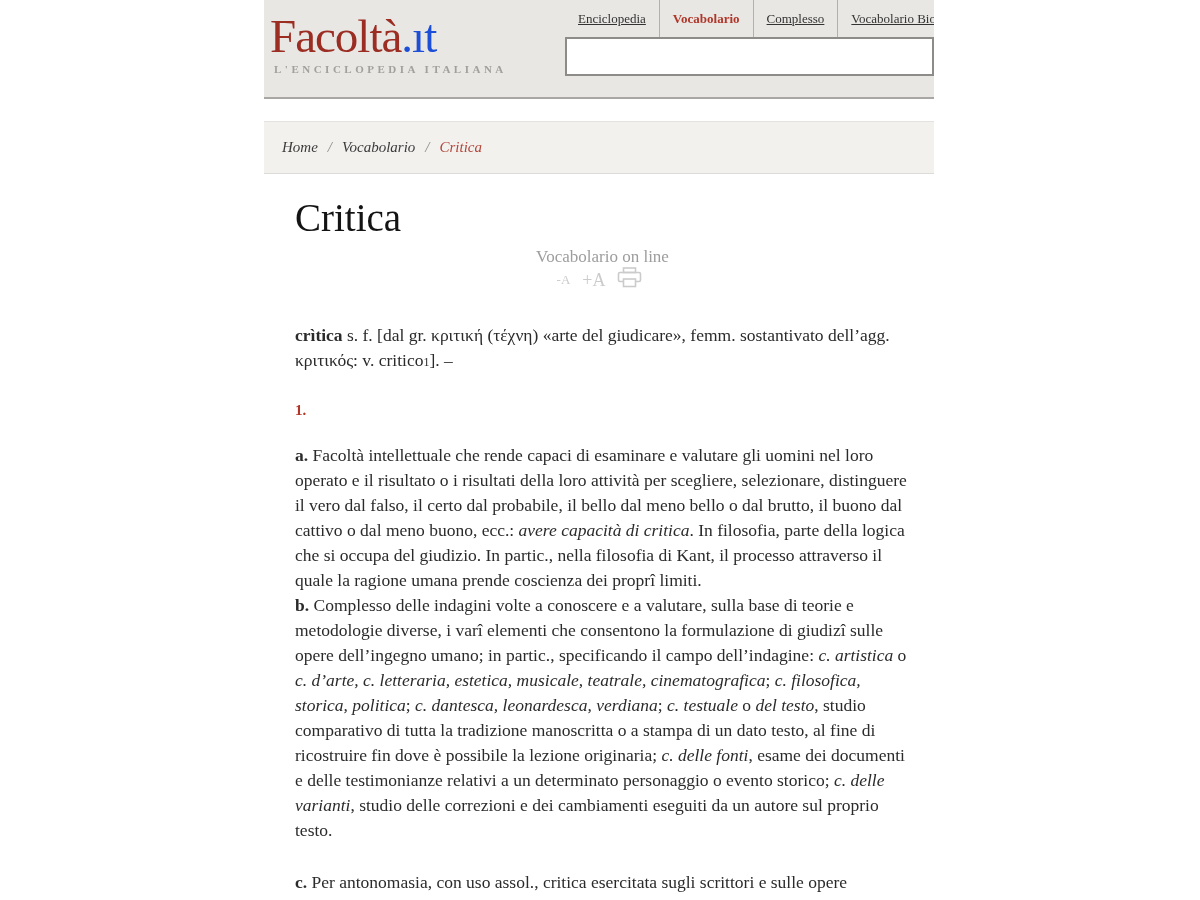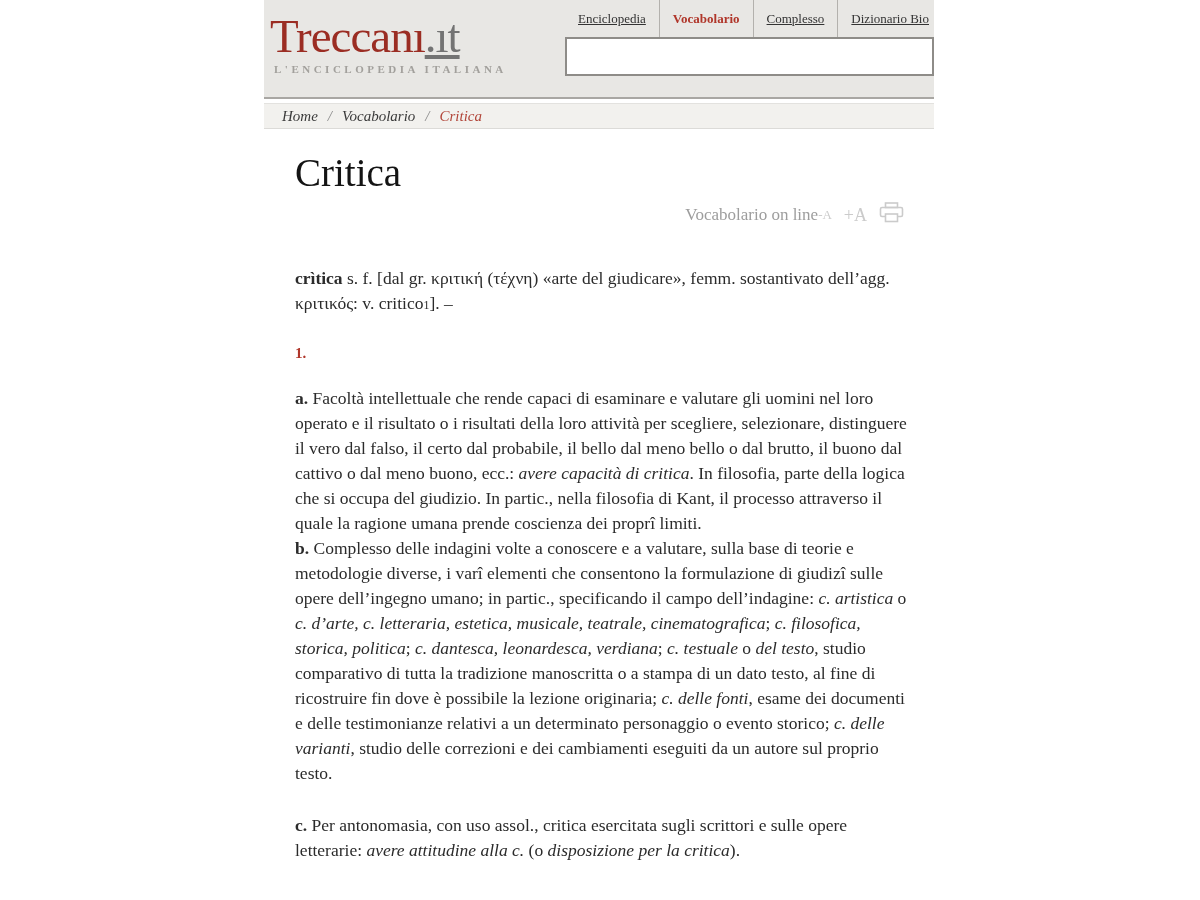--- a/index.html
+++ b/index.html
@@ -14,21 +14,21 @@
   
   .site-header {
     position: relative; height: 99px; background: #e8e7e4;
     border-bottom: 2px solid #a9a7a3; overflow: hidden;
   }
   .logo { position: absolute; left: 6px; top: 10px; cursor: pointer; }
   .logo-text {
     font-size: 47px; line-height: 52px; letter-spacing: -1px; color: #9b2d23;
     font-family: "Liberation Serif", serif;
   }
-  .logo-domain { color: #737373; text-decoration: underline; }
+  .logo-domain { color: #1d4ed8; }
   .logo-tagline {
     margin-top: 1px; margin-left: 4px; font-size: 11px; font-weight: bold;
     letter-spacing: 3.5px; color: #a2a09c; font-family: "Liberation Serif", serif;
   }
 
   .header-right { position: absolute; left: 301px; top: 0; right: 0; }
   .tabs { display: flex; height: 37px; align-items: center; }
   .tab {
     padding: 0 13px; font-size: 13px; color: #333;
     text-decoration: underline; white-space: nowrap; cursor: pointer;
@@ -38,78 +38,79 @@
   .tab.active { color: #b0362a; font-weight: bold; text-decoration: none; }
 
   .search-input {
     display: block; width: 100%; height: 39px; background: #fff;
     border: 2px solid #8e8c88; outline: none; padding: 0 8px;
     font-size: 16px; font-family: "Liberation Serif", serif;
   }
 
   
   .crumbbar {
-    margin-top: 4px; height: 26px; background: #f2f1ee;
+    margin-top: 22px; height: 53px; background: #f2f1ee;
     border-top: 1px solid #e3e2df; border-bottom: 1px solid #dcdbd8;
     display: flex; align-items: center; padding-left: 18px;
     font-style: italic; font-size: 15px; color: #3a3a3a;
   }
   .crumb { cursor: pointer; }
   .crumb-sep { margin: 0 10px; color: #8a8a8a; }
   .crumb.current { color: #b2463a; cursor: default; }
 
   
   .article { padding: 22px 24px 0 31px; }
   .article-title {
     font-size: 39px; font-weight: normal; color: #141414; line-height: 44px;
     font-family: "Liberation Serif", serif;
   }
   .subtitle-row {
-    display: flex; justify-content: flex-end; align-items: center;
+    display: flex; justify-content: flex-start; align-items: center;
     margin-top: 7px;
+    flex-direction: column;
   }
   .article-subtitle { font-size: 17px; color: #9d9d9d; }
   .controls { display: flex; align-items: center; gap: 12px; padding-right: 6px; }
   .fs-btn { color: #cbcbcb; cursor: pointer; line-height: 1; }
   .fs-btn.small { font-size: 13px; }
   .fs-btn.big { font-size: 18px; }
   .print-btn { cursor: pointer; display: inline-flex; }
 
   .entry-text {
     font-size: 17.5px; line-height: 25px; color: #2b2b2b; width: 614px;
   }
-  .etymology { margin-top: 39px; }
+  .etymology { margin-top: 31px; }
   .section-label {
     margin-top: 27px; font-size: 15px; font-weight: bold; color: #b0362a;
   }
   .para { }
   .para.first { margin-top: 24px; }
   .para.last { margin-top: 27px; }
 
   .seg-b { font-weight: bold; }
   .seg-i { font-style: italic; }
   .seg-small { font-size: 68%; }
 </style>
 </head>
 <body>
 
 <div class="page">
 
   <header class="site-header">
     <div class="logo">
-      <div class="logo-text"><span>Treccanı</span><span class="logo-domain">.ıt</span></div>
+      <div class="logo-text"><span>Facoltà</span><span class="logo-domain">.ıt</span></div>
       <div class="logo-tagline">L'ENCICLOPEDIA ITALIANA</div>
     </div>
 
     <div class="header-right">
       <nav class="tabs">
         <a class="tab">Enciclopedia</a>
         <a class="tab active">Vocabolario</a>
         <a class="tab">Complesso</a>
-        <a class="tab">Dizionario Bio</a>
+        <a class="tab">Vocabolario Bio</a>
       </nav>
       <input class="search-input" type="text" value="" style="">
     </div>
   </header>
 
   <div class="crumbbar">
     <span class="crumb">Home</span>
     <span class="crumb-sep">/</span>
     <span class="crumb">Vocabolario</span>
     <span class="crumb-sep">/</span>

